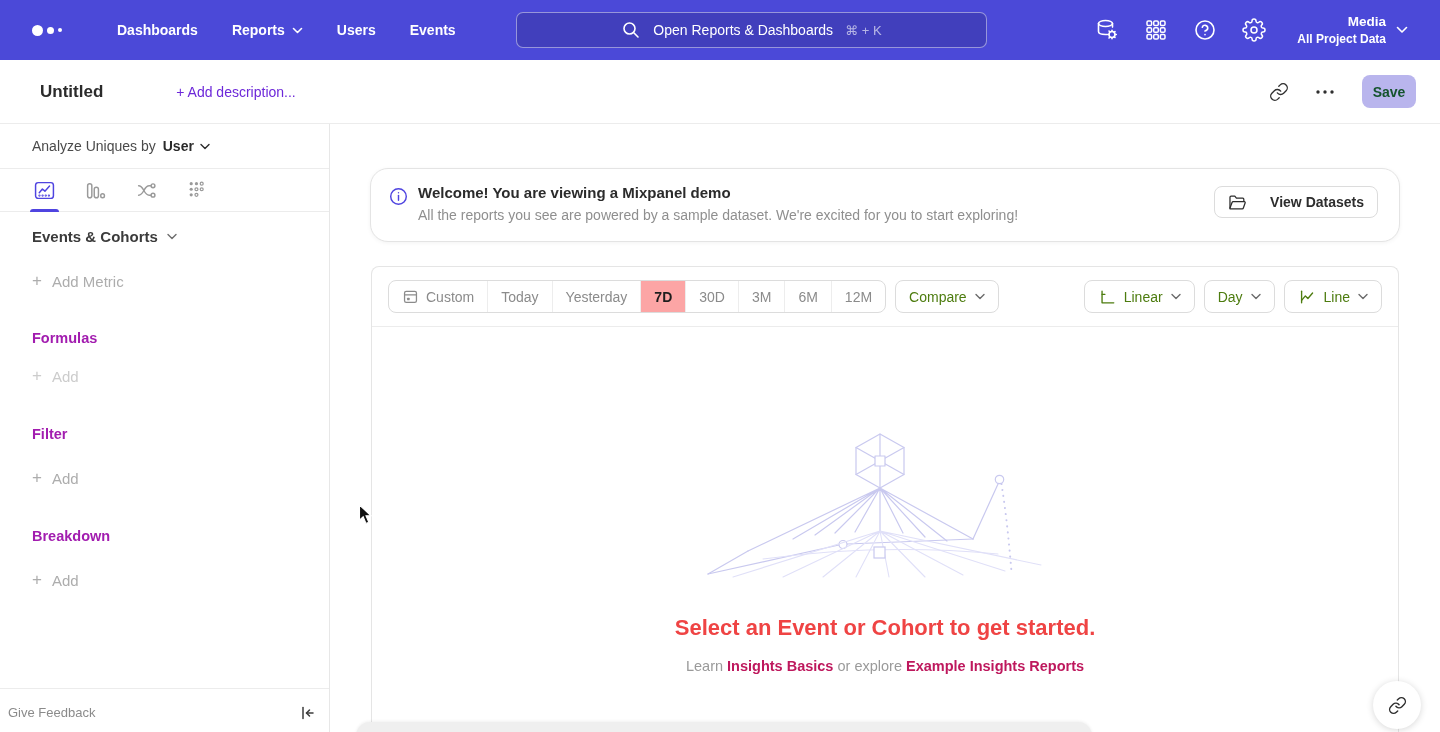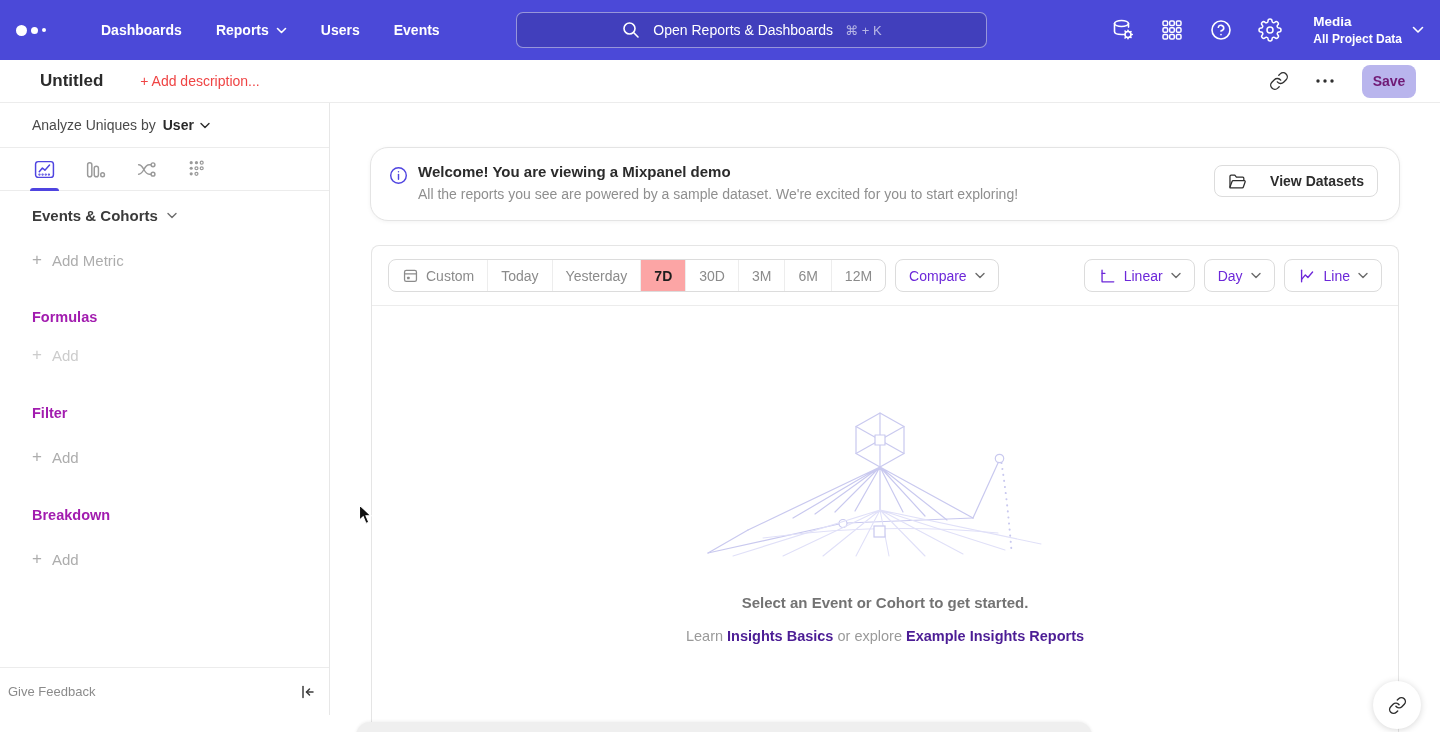--- a/index.html
+++ b/index.html
@@ -3,49 +3,49 @@
 <meta charset="utf-8">
 <style>
   * { margin:0; padding:0; box-sizing:border-box; }
   html,body { width:1440px; height:732px; overflow:hidden; background:#fff;
     font-family:"Liberation Sans", sans-serif; }
   svg { display:block; }
   .ic { stroke:currentColor; fill:none; stroke-width:1.6; stroke-linecap:round; stroke-linejoin:round; }
 
   
   .topnav { height:60px; background:#4b49d8; display:flex; align-items:center;
-    padding:0 16px; position:relative; color:#fff; }
+    padding:0 32px; position:relative; color:#fff;text-align:right; }
   .logo { display:flex; align-items:center; gap:4px; width:36px; cursor:pointer; }
   .logo .d1{ width:11px;height:11px;border-radius:50%;background:#fff;}
   .logo .d2{ width:7px;height:7px;border-radius:50%;background:#fff;}
   .logo .d3{ width:4px;height:4px;border-radius:50%;background:#fff;}
   .nav-items { display:flex; align-items:center; margin-left:32px; }
   .nav-item { display:flex; align-items:center; gap:7px; color:#fff; font-size:14px;
     font-weight:700; padding:0 17px; height:60px; cursor:pointer; }
   .search-pill { position:absolute; left:516px; top:12px; width:471px; height:36px;
     border:1px solid rgba(255,255,255,.45); background:rgba(0,0,0,.13); border-radius:7px;
     display:flex; align-items:center; justify-content:center; gap:12px; cursor:pointer; }
   .search-pill .lbl { font-size:14px; font-weight:400; color:#fff; }
   .search-pill .short { font-size:13px; color:rgba(255,255,255,.62); }
   .topnav-right { margin-left:auto; display:flex; align-items:center; gap:25px; }
   .tn-icon { width:24px; height:24px; color:#fff; cursor:pointer; }
   .project { display:flex; align-items:center; gap:10px; cursor:pointer; margin-left:6px; }
   .project .col { display:flex; flex-direction:column; line-height:1.35; }
   .project .p-name { font-size:13.5px; font-weight:700; }
   .project .p-scope { font-size:12px; font-weight:700; }
 
   
-  .rep-header { height:43px; display:flex; align-items:center; padding:0 24px 0 40px;
-    border-bottom:1px solid #ececec; background:#fff; }
+  .rep-header { height:64px; display:flex; align-items:center; padding:0 24px 0 40px;
+    border-bottom:1px solid #ececec; background:#fff;gap:36px; }
   .rep-title { font-size:17px; font-weight:700; color:#2b2b2b; cursor:text; }
-  .rep-desc { font-size:14px; color:#ef4444; margin-left:37px; cursor:text; }
+  .rep-desc { font-size:14px; color:#6d28d9; margin-left:37px; cursor:text; }
   .rep-right { margin-left:auto; display:flex; align-items:center; gap:12px; }
   .hdr-icon-btn { width:34px; height:34px; display:flex; align-items:center; justify-content:center;
     color:#2f2f2f; cursor:pointer; border-radius:6px; }
-  .save-btn { width:54px; height:33px; background:#b9b5ed; color:#701a75; font-size:14px;
+  .save-btn { width:54px; height:33px; background:#b9b5ed; color:#14532d; font-size:14px;
     font-weight:700; border:none; border-radius:8px; margin-left:8px; cursor:default;
     font-family:inherit; }
 
   
   .body-row { display:flex; height:612px; }
   .sidebar { width:330px; border-right:1px solid #e7e7e7; position:relative; background:#fff; flex:none; }
   .main { flex:1; position:relative; background:#fff; }
 
   
   .analyze-row { height:45px; display:flex; align-items:center; padding-left:32px;
@@ -86,31 +86,31 @@
   .chart-card { position:absolute; left:41px; right:41px; top:142px; bottom:-20px;
     border:1px solid #e5e5e5; border-bottom:none; border-radius:8px 8px 0 0; background:#fff; }
   .card-header { display:flex; align-items:center; padding:13px 16px; border-bottom:1px solid #ececec; }
   .seg-control { display:flex; align-items:stretch; height:33px; border:1px solid #dcdcdc;
     border-radius:8px; overflow:hidden; background:#fff; }
   .seg { display:flex; align-items:center; gap:7px; padding:0 13px; font-size:14px;
     color:#8b8b8b; border-right:1px solid #ededed; cursor:pointer; white-space:nowrap; }
   .seg:last-child { border-right:none; }
   .seg.selected { background:#fca5a5; color:#1d1d1d; font-weight:700; }
   .ctl-btn { height:33px; display:flex; align-items:center; gap:8px; padding:0 13px;
-    background:#fff; border:1px solid #dcdcdc; border-radius:8px; font-size:14px; color:#6d28d9;
+    background:#fff; border:1px solid #dcdcdc; border-radius:8px; font-size:14px; color:#4d7c0f;
     cursor:pointer; white-space:nowrap; }
   .ctl-btn .chev { color:#6b6b6b; }
   .compare { margin-left:9px; font-weight:400; }
   .right-ctls { margin-left:auto; display:flex; gap:9px; }
 
   .card-body { display:flex; flex-direction:column; align-items:center; }
   .illus { margin-top:100px; }
-  .empty-heading { margin-top:36px; font-size:15px; font-weight:700; color:#737373; }
+  .empty-heading { margin-top:36px; font-size:22px; font-weight:700; color:#ef4444; }
   .empty-links { margin-top:17px; font-size:14.5px; color:#9a9a9a; }
-  .empty-links .lnk { color:#4c1d95; font-weight:700; cursor:pointer; }
+  .empty-links .lnk { color:#be185d; font-weight:700; cursor:pointer; }
 
   
   .bottom-sheet { position:absolute; left:356px; top:722px; width:736px; height:16px;
     background:#efefef; border-radius:14px 14px 0 0; box-shadow:0 -1px 3px rgba(0,0,0,.06); z-index:5; }
   .float-link { position:absolute; left:1373px; top:681px; width:48px; height:48px;
     border-radius:50%; background:#fff; box-shadow:0 1px 7px rgba(0,0,0,.16);
     display:flex; align-items:center; justify-content:center; color:#2f2f2f; cursor:pointer; z-index:6; }
   .cursor { position:absolute; left:358px; top:504px; z-index:10; pointer-events:none; }
 </style>
 </head>

